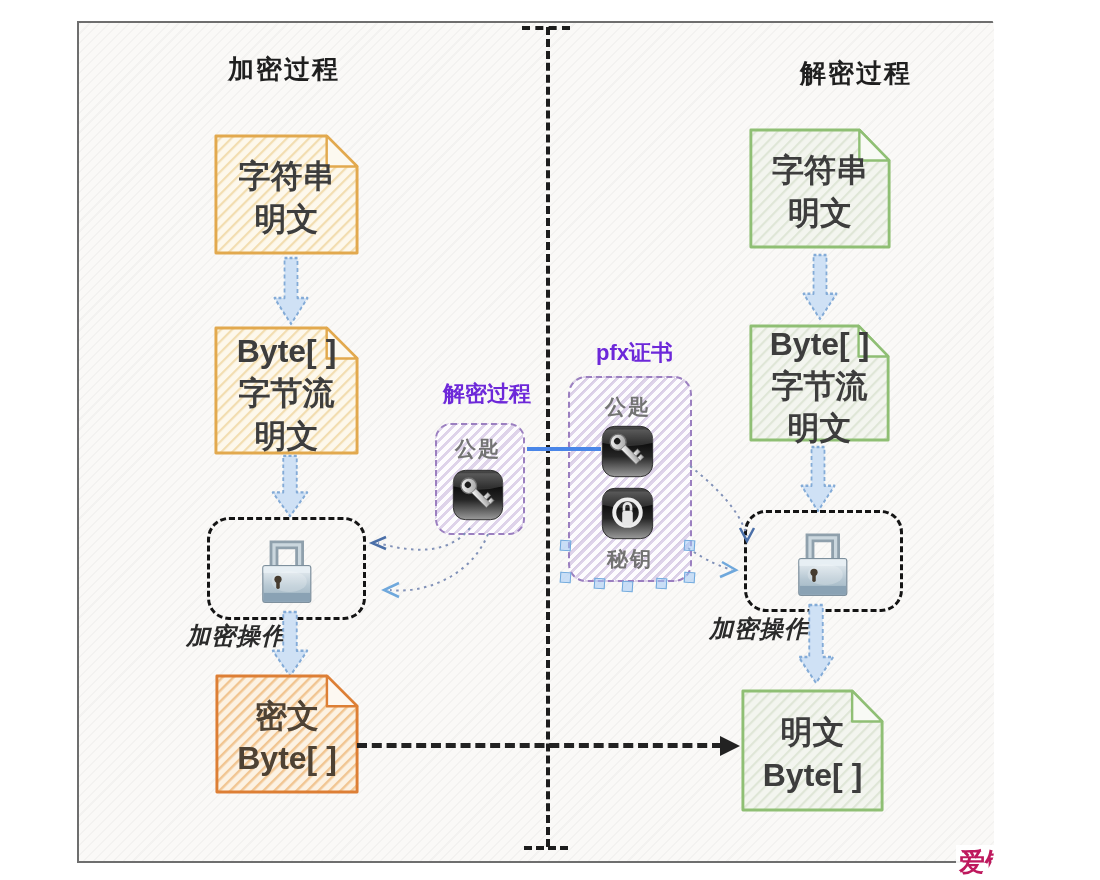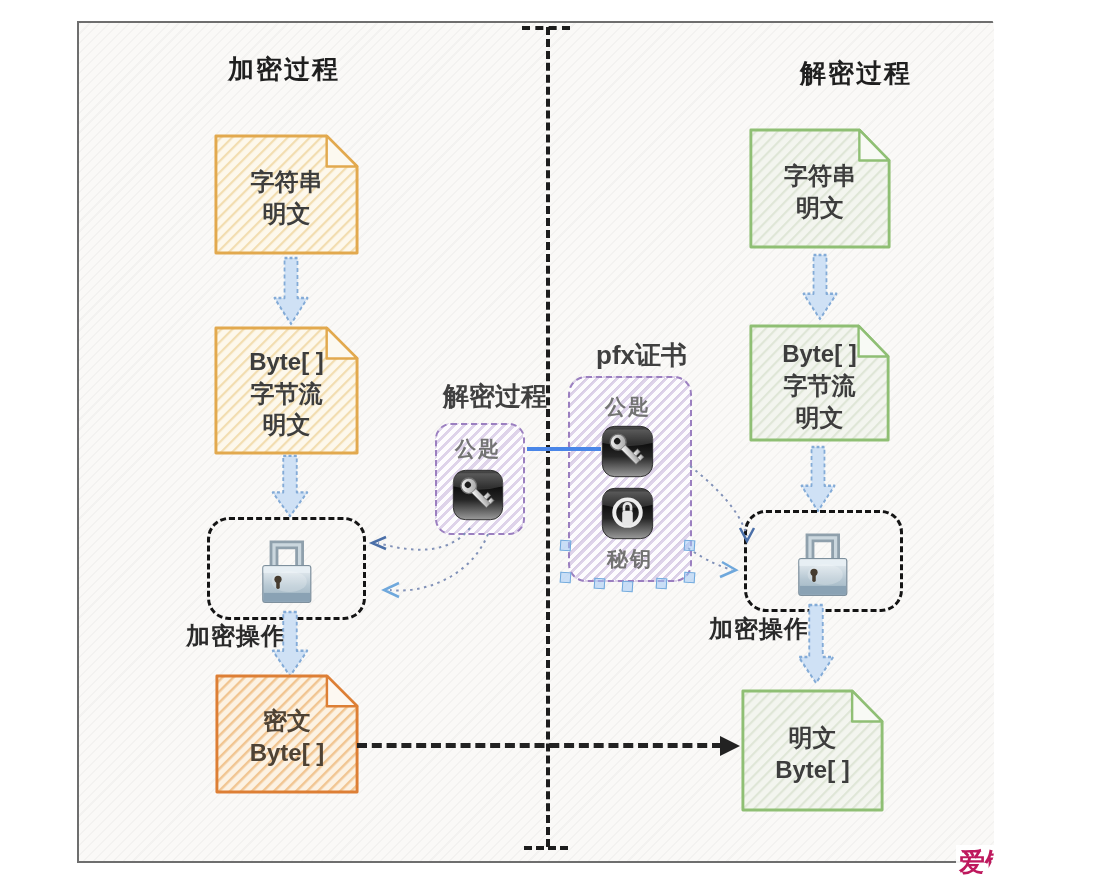--- a/index.html
+++ b/index.html
@@ -12,32 +12,32 @@
          background-color:#faf9f7;
          background-image:repeating-linear-gradient(135deg, rgba(150,150,150,0.07) 0 1.5px, transparent 1.5px 7px);
          z-index:1;}
 
   .title{font-size:26px;font-weight:700;color:#1f1f1f;letter-spacing:2px;z-index:3;}
 
   
   .doc{z-index:3;}
   .doc svg.shape{position:absolute;left:0;top:0;width:100%;height:100%;}
   .doc-label{position:absolute;inset:0;display:flex;flex-direction:column;align-items:center;
-             justify-content:center;text-align:center;font-size:24px;font-weight:600;
+             justify-content:center;text-align:center;font-size:32px;font-weight:600;
              color:#3d3d3d;line-height:1.32;z-index:2;padding-top:6px;}
   .doc-label.warm{color:#4e4234;}
 
   .blue-arrow{z-index:3;}
 
   .lock-box{border:3.5px dashed #141414;border-radius:22px;z-index:3;}
   .padlock{z-index:4;}
 
-  .op-label{font-size:24px;font-weight:600;color:#2a2a2a;letter-spacing:1px;z-index:3;}
-
-  .cert-label{font-size:26px;font-weight:600;color:#404040;z-index:3;}
+  .op-label{font-size:24px;font-weight:600;color:#2a2a2a;letter-spacing:1px;z-index:3;font-style:italic;}
+
+  .cert-label{font-size:22px;font-weight:600;color:#6d28d9;z-index:3;}
   .cert-box{border:2.5px dashed #9b7fc0;border-radius:16px;z-index:3;
             background:repeating-linear-gradient(135deg, #fdfcfe 0 4px, rgba(168,138,208,0.34) 4px 7px);}
   .key-text{font-size:21px;font-weight:800;color:#737373;letter-spacing:2px;z-index:5;text-align:center;}
   .icon-btn{z-index:5;}
 
   
   .divider-v{border-left:4px dashed #1c1c1c;z-index:2;}
   .divider-tick{border-top:4px dashed #1c1c1c;z-index:2;}
 
   

